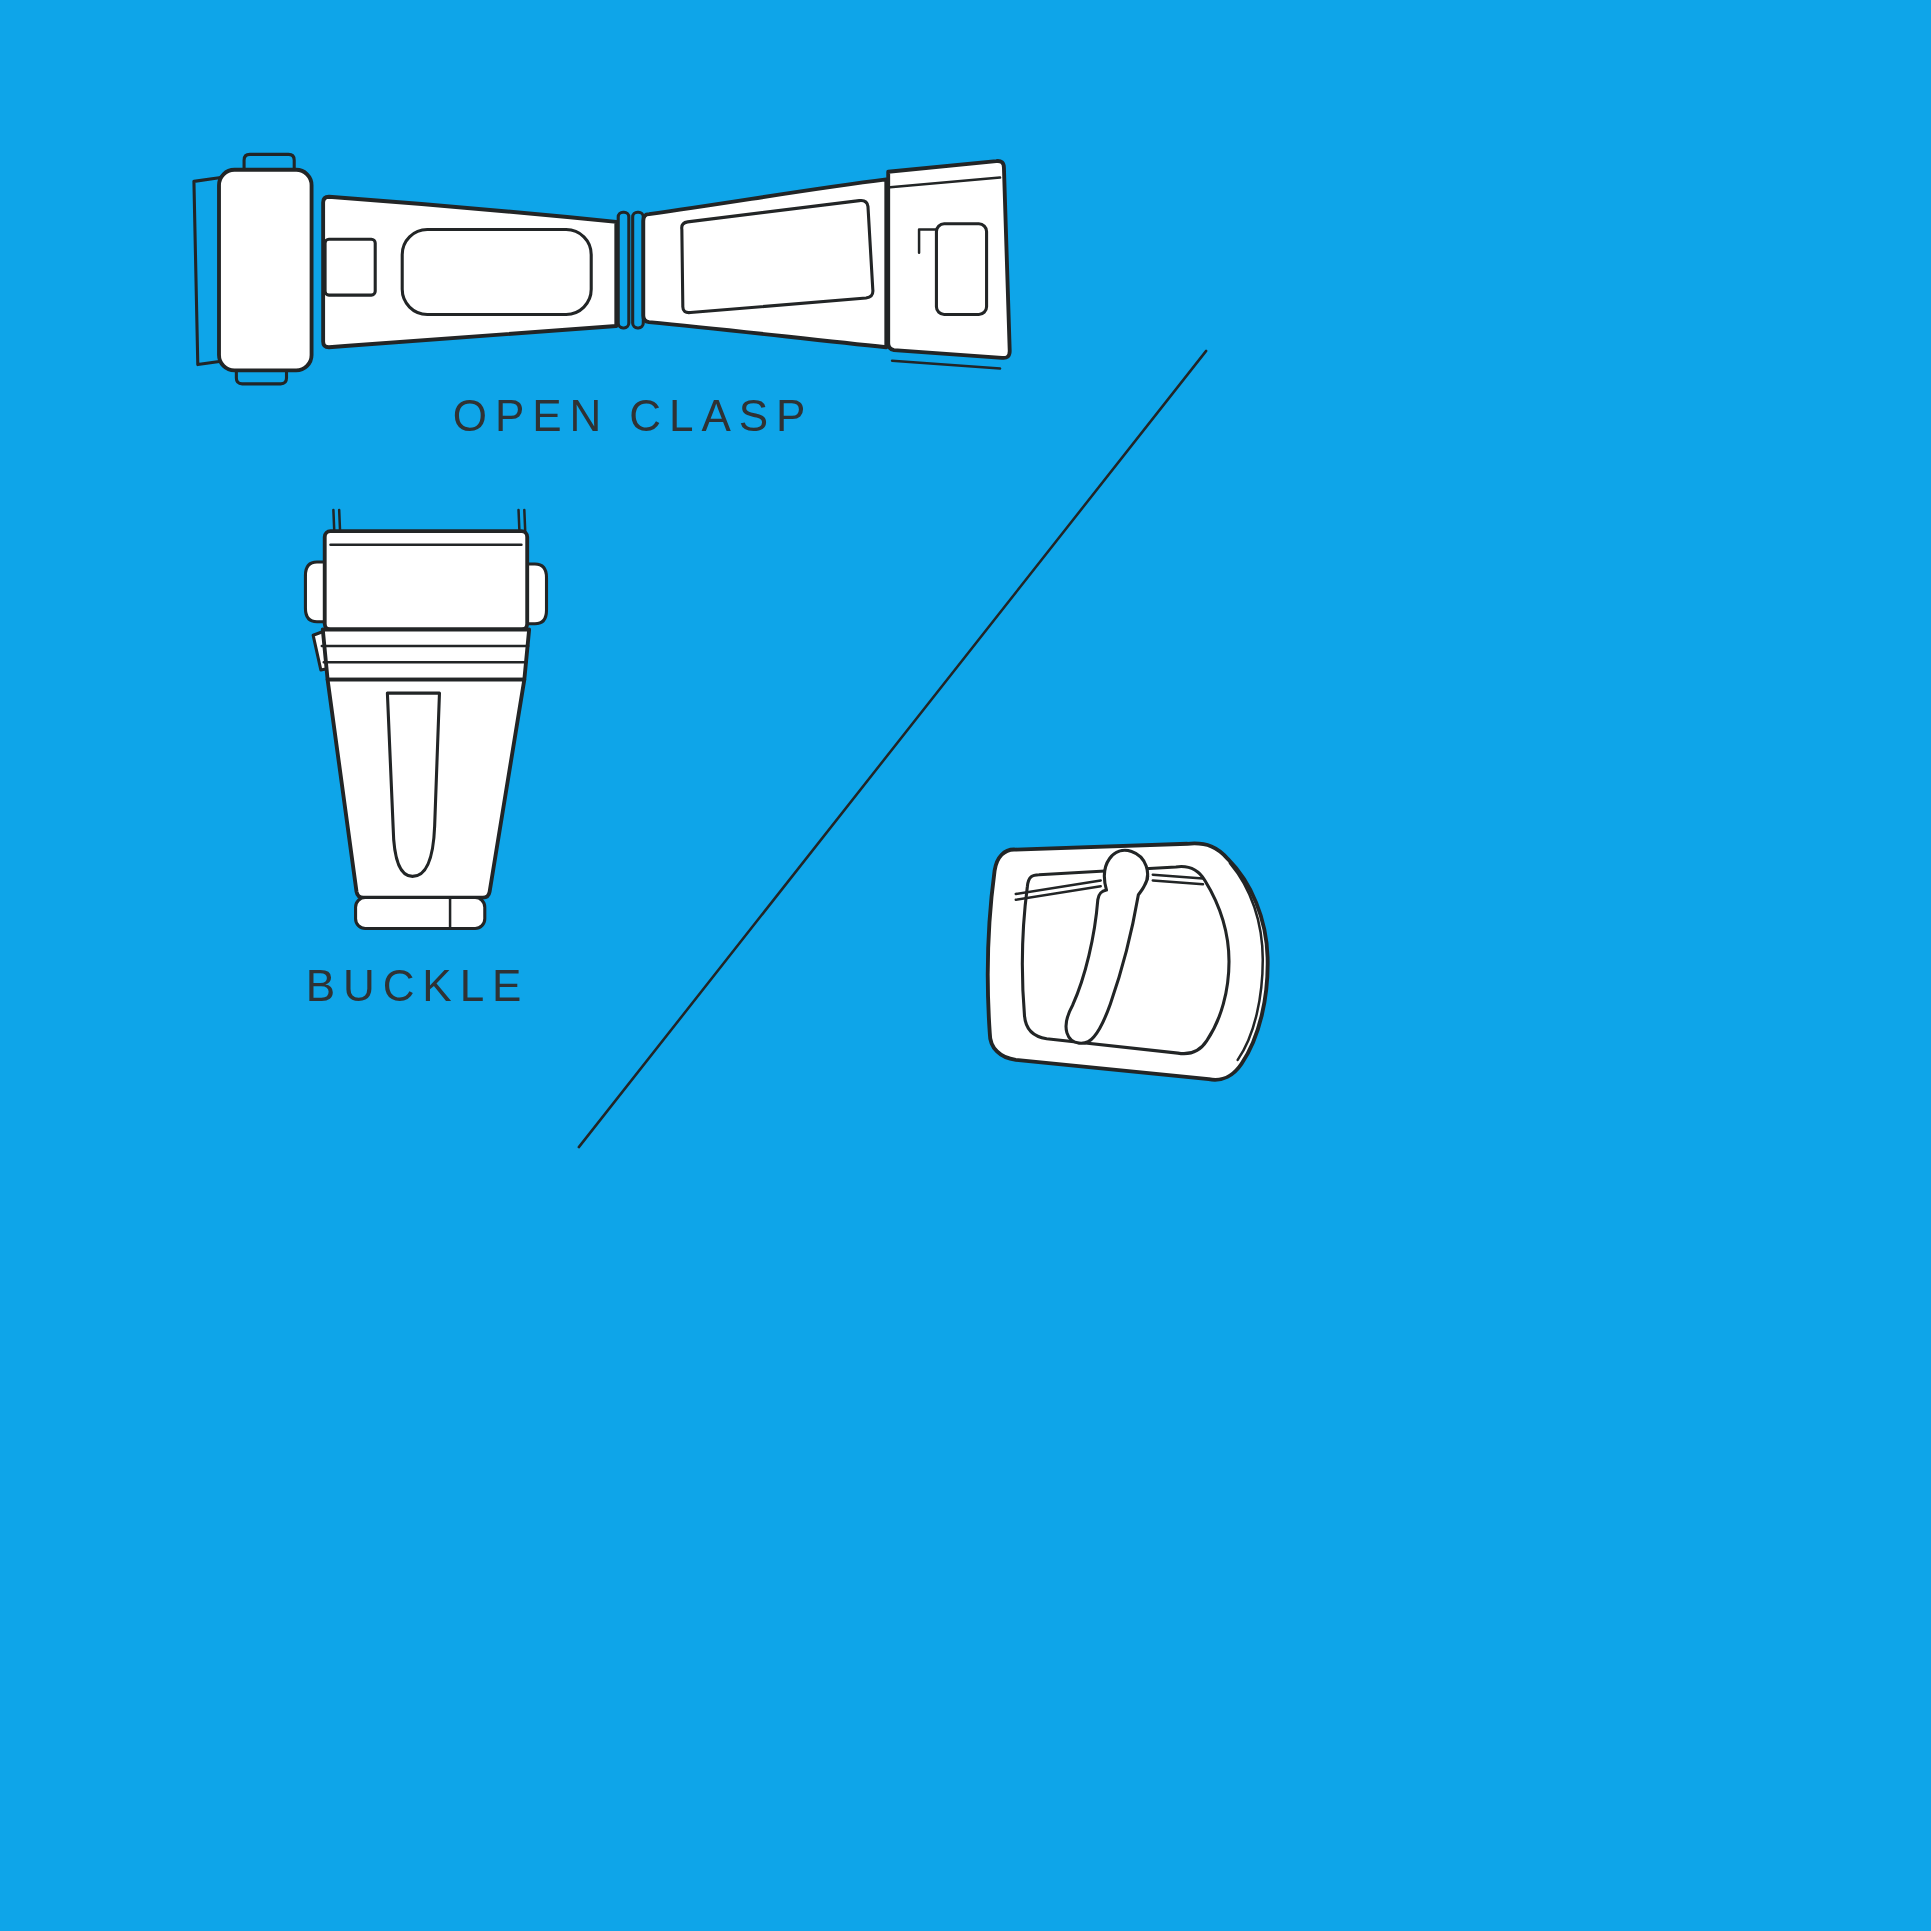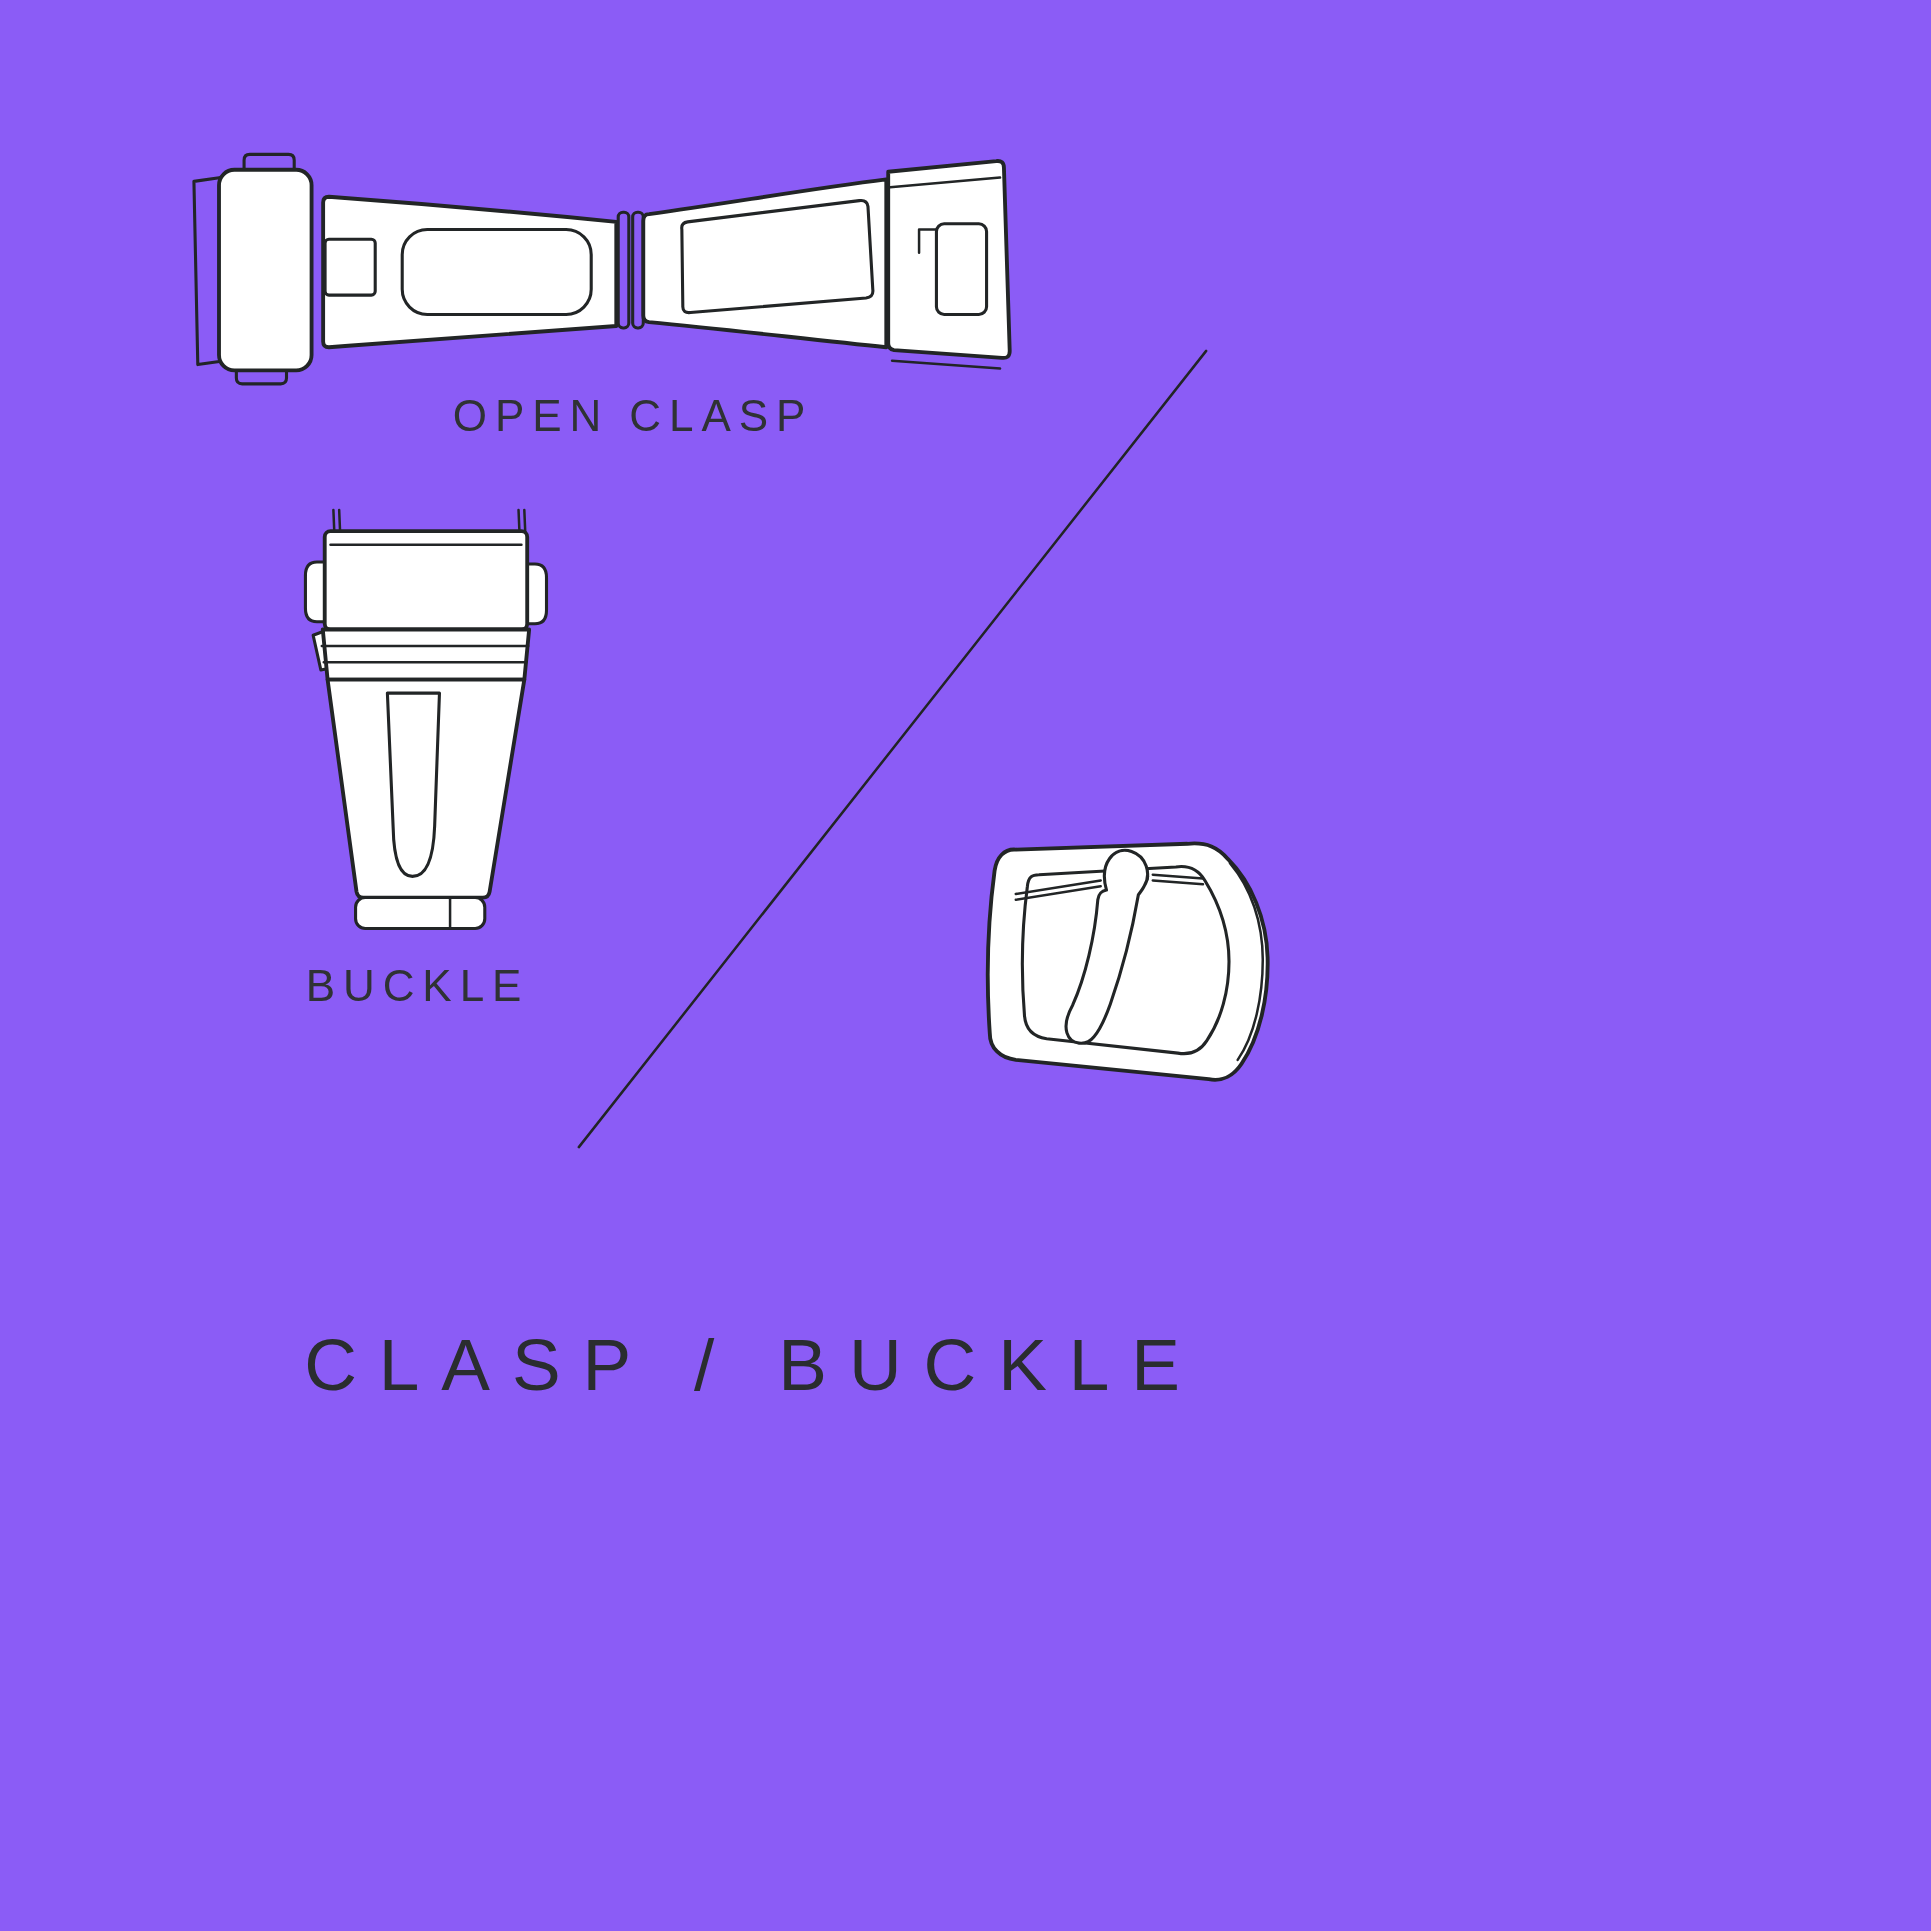--- a/index.html
+++ b/index.html
@@ -1,20 +1,20 @@
 <!DOCTYPE html>
 <html><head>
 <meta charset="utf-8">
 <style>
   html, body { margin: 0; padding: 0; background: #ffffff; }
   #canvas {
     position: relative;
     width: 1931px;
     height: 1931px;
-    background: #8b5cf6;
+    background: #0ea5e9;
     font-family: "Liberation Sans", "DejaVu Sans", sans-serif;
     overflow: hidden;
   }
   .abs { position: absolute; }
   svg path, svg rect, svg line, svg circle {
     fill: none;
     stroke-linecap: round;
     stroke-linejoin: round;
   }
   .wf { fill: #ffffff; }
@@ -118,16 +118,15 @@
       <g>
         <path class="w2" d="M62,66 L150,52 M62,72 L150,58 M204,46 L256,50 M204,52 L256,56"></path>
         <circle class="w2" cx="190" cy="48" r="9"></circle>
       </g>
       <g>
         <path class="w3 wf" d="M156,62 C148,34 164,16 182,22 C197,27 203,45 195,58 C193,62 191,64 189,67 C184,96 174,140 160,180 C155,194 150,206 143,214 C135,224 119,223 115,210 C112,200 116,190 121,181 C134,152 144,110 147,72 C148,65 151,63 156,62 Z"></path>
       </g>
     </g>
   </svg>
 
-  <div class="abs big-title" style="left:270px; top:1323px; width:966px;">CLASP / BUCKLE</div>
 
 </div>
 
 
 </body></html>

